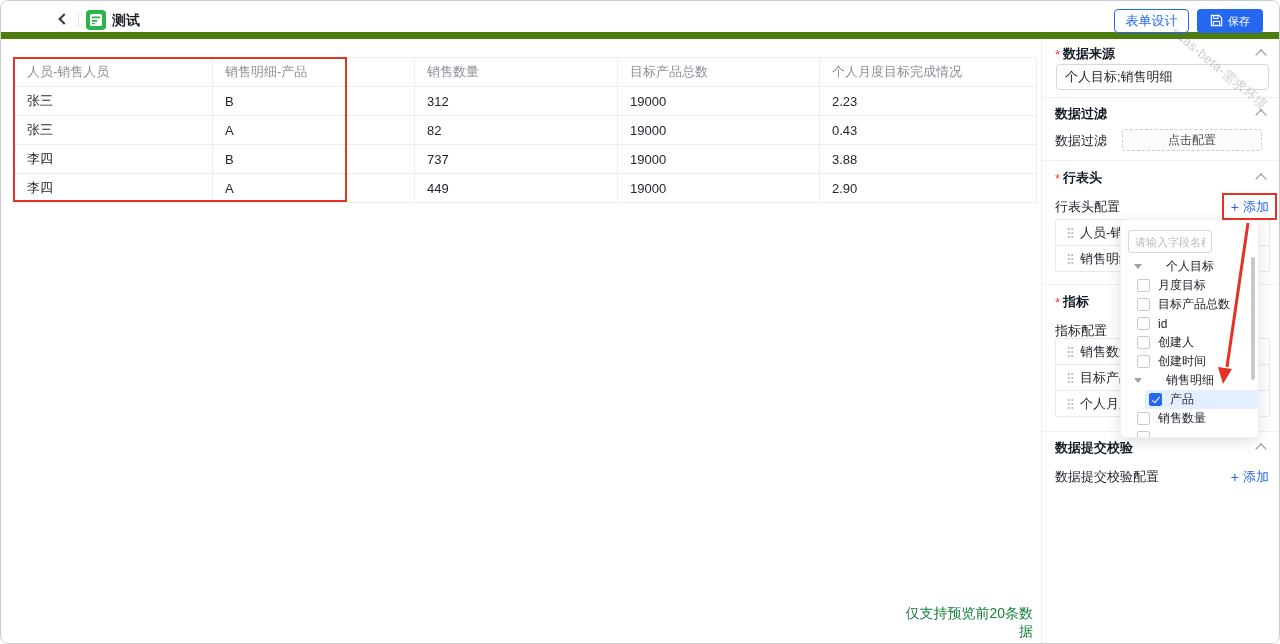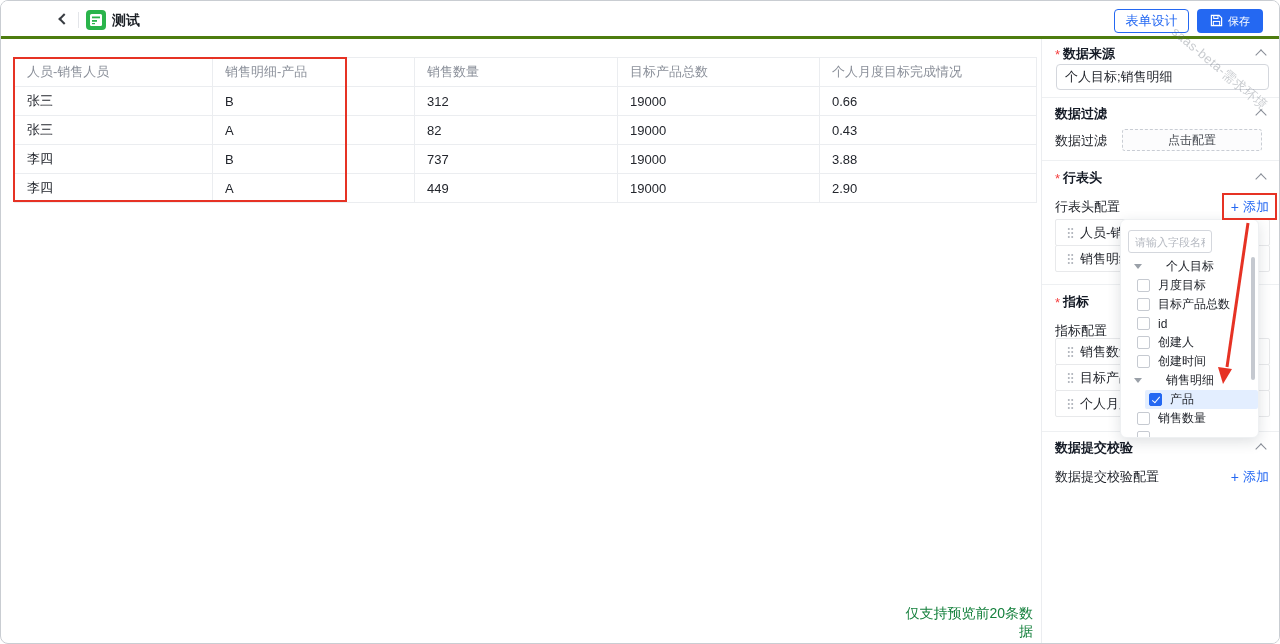--- a/index.html
+++ b/index.html
@@ -1,20 +1,20 @@
 <!DOCTYPE html>
 <html><head>
 <meta charset="utf-8">
 <style>
   html,body{margin:0;padding:0;background:#fff;}
   *{box-sizing:border-box;font-family:"Liberation Sans","DejaVu Sans",sans-serif;}
   .window{position:relative;width:1280px;height:644px;background:#fff;border:1px solid #c9cdd2;border-radius:8px;overflow:hidden;}
 
   
-  .topbar{position:absolute;left:0;top:0;width:100%;height:38px;background:#fff;border-bottom:3px solid #4d7c0f;z-index:10;}
+  .topbar{position:absolute;left:0;top:0;width:100%;height:38px;background:#fff;border-bottom:7px solid #4d7c0f;z-index:10;}
   .back-btn{position:absolute;left:56px;top:13px;width:12px;height:12px;cursor:pointer;}
   .back-btn i{display:block;width:8px;height:8px;border-left:2px solid #383c42;border-bottom:2px solid #383c42;transform:rotate(45deg);margin:1px 0 0 3px;}
   .tb-divider{position:absolute;left:77px;top:11px;width:1px;height:16px;background:#e3e5e9;}
   .app-icon{position:absolute;left:85px;top:9px;width:20px;height:20px;border-radius:4px;background:#2ab44b;}
   .app-title{position:absolute;left:111px;top:11px;font-size:14px;font-weight:bold;color:#1c2026;}
   .btn-outline{position:absolute;left:1113px;top:8px;width:75px;height:24px;border:1px solid #2468f2;border-radius:4px;color:#2468f2;font-size:13px;background:#fff;display:flex;align-items:center;justify-content:center;cursor:pointer;}
   .btn-primary{position:absolute;left:1196px;top:8px;width:66px;height:24px;border-radius:4px;background:#2468f2;color:#fff;font-size:11px;display:flex;align-items:center;justify-content:center;gap:5px;cursor:pointer;}
 
   
   .preview-table{position:absolute;left:13px;top:56px;width:1022px;border-collapse:collapse;table-layout:fixed;z-index:1;}
@@ -114,21 +114,21 @@
           <th>目标产品总数</th>
           <th>个人月度目标完成情况</th>
         </tr>
       </thead>
     <tbody>
         <tr>
           <td>张三</td>
           <td>B</td>
           <td>312</td>
           <td>19000</td>
-          <td>0.66</td>
+          <td>2.23</td>
         </tr>
         <tr>
           <td>张三</td>
           <td>A</td>
           <td>82</td>
           <td>19000</td>
           <td>0.43</td>
         </tr>
         <tr>
           <td>李四</td>

